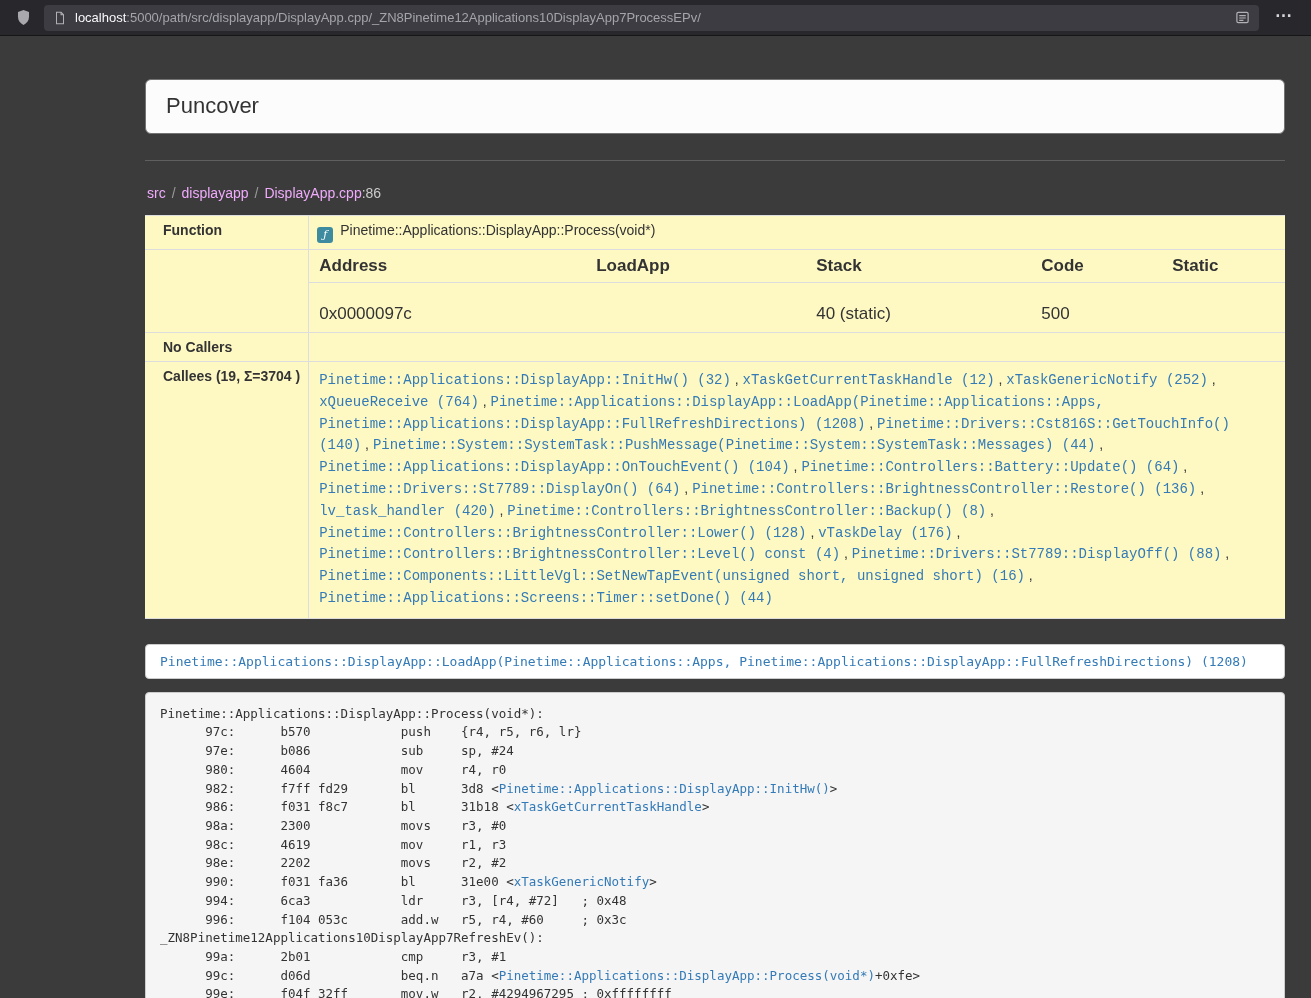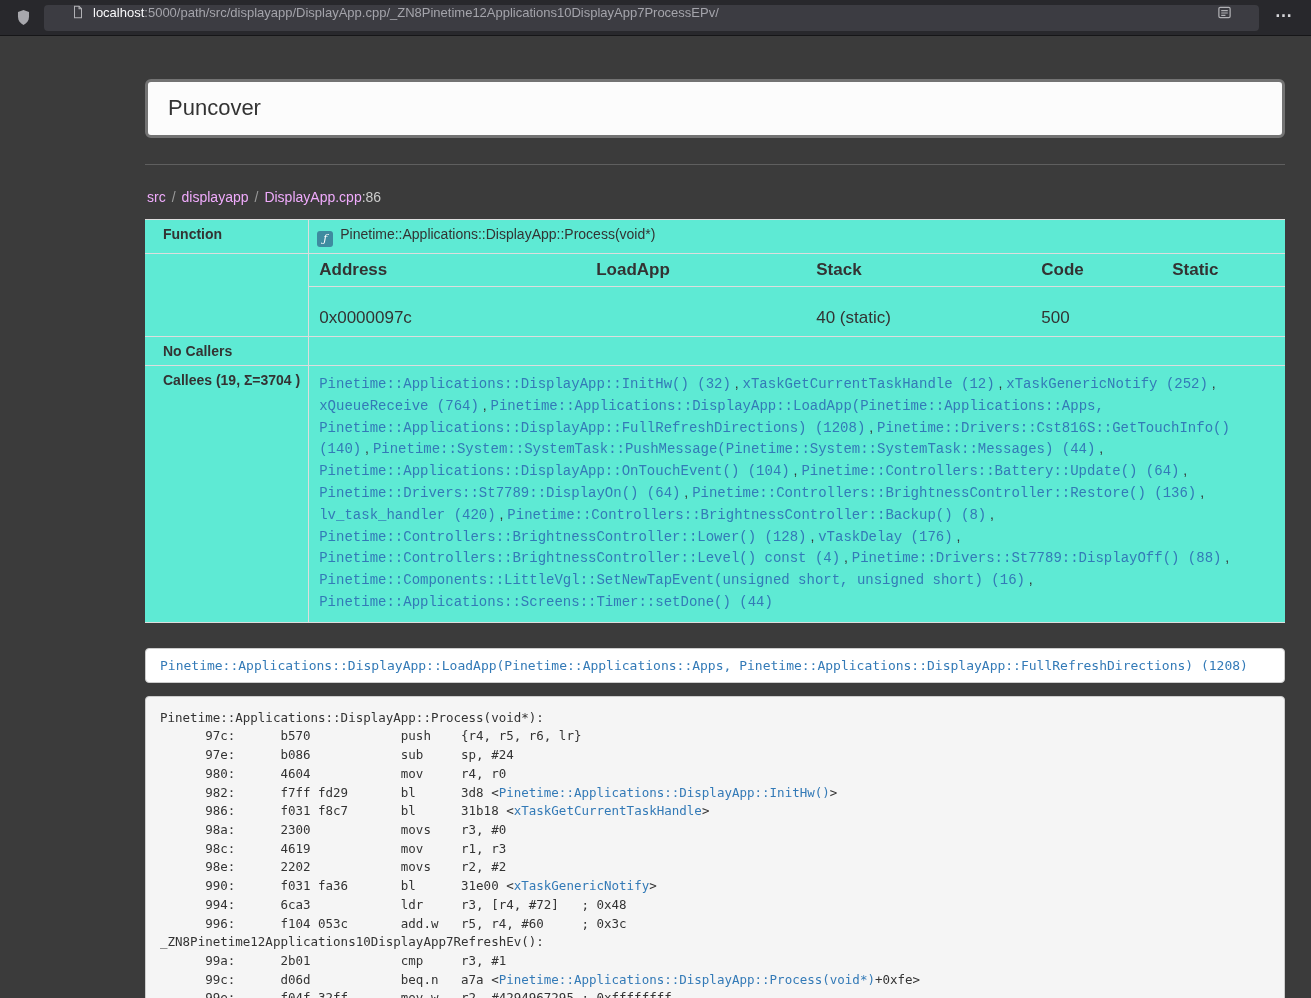--- a/index.html
+++ b/index.html
@@ -21,21 +21,22 @@
     padding: 0 10px;
   }
   .shield-wrap { width: 26px; display: flex; justify-content: center; color: #a8a8ad; }
   .urlbar {
     flex: 1;
     height: 26px;
     margin: 0 8px;
     background: #3c3c42;
     border-radius: 4px;
     display: flex;
-    padding: 0 27px;
+    align-items: center;
+    padding: 0 9px;
     color: #a9a9af;
     font-size: 13px;
     overflow: hidden;
     white-space: nowrap;
   }
   .page-ic { color: #b1b1b5; margin-right: 8px; flex: 0 0 auto; }
   .urltext { flex: 1; overflow: hidden; white-space: nowrap; }
   .urltext .host { color: #f9f9fb; }
   .urltext .rest { color: #a4a4ab; }
   .reader-ic { color: #b1b1b5; margin-left: 8px; flex: 0 0 auto; }
@@ -48,37 +49,37 @@
     line-height: 26px;
   }
 
   
   .page { position: absolute; top: 37px; left: 0; right: 0; bottom: 0; overflow: hidden; }
   .container { position: absolute; left: 145px; width: 1140px; top: 0; }
 
   .jumbotron {
     margin-top: 42px;
     background: #fcfcfc;
-    border: 3px solid #737373;
+    border: 1px solid #737373;
     border-radius: 6px;
     padding: 13px 20px 14px 20px;
   }
   .jumbotron h1 { font-size: 22px; font-weight: 500; color: #333; }
 
   hr.divider { border: none; border-top: 1px solid #5f5f5f; margin: 26px 0 0 0; }
 
   .breadcrumb { margin: 24px 0 14px 2px; font-size: 14px; }
   .breadcrumb a { color: #f0abfc; }
   .breadcrumb .sep { color: #9a9a9a; margin: 0 6px; }
   .breadcrumb .suffix { color: #cccccc; }
 
   table.fn {
     width: 100%;
     border-collapse: collapse;
-    background: #5eead4;
+    background: #fef9c3;
     font-size: 14px;
     color: #333;
     border-bottom: 1px solid #dddddd;
   }
   table.fn > tbody > tr > th,
   table.fn > tbody > tr > td {
     border-top: 1px solid #dddddd;
     padding: 6px 8px;
     text-align: left;
     vertical-align: top;

